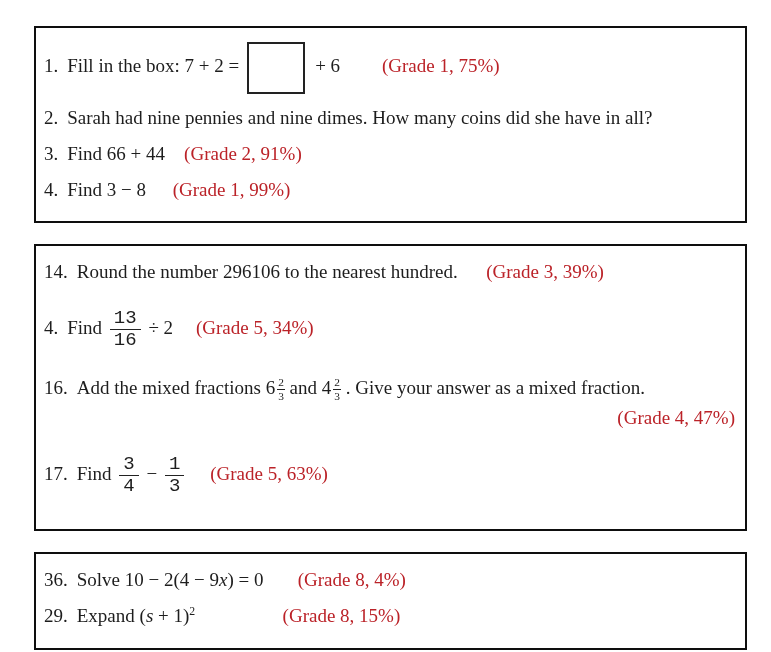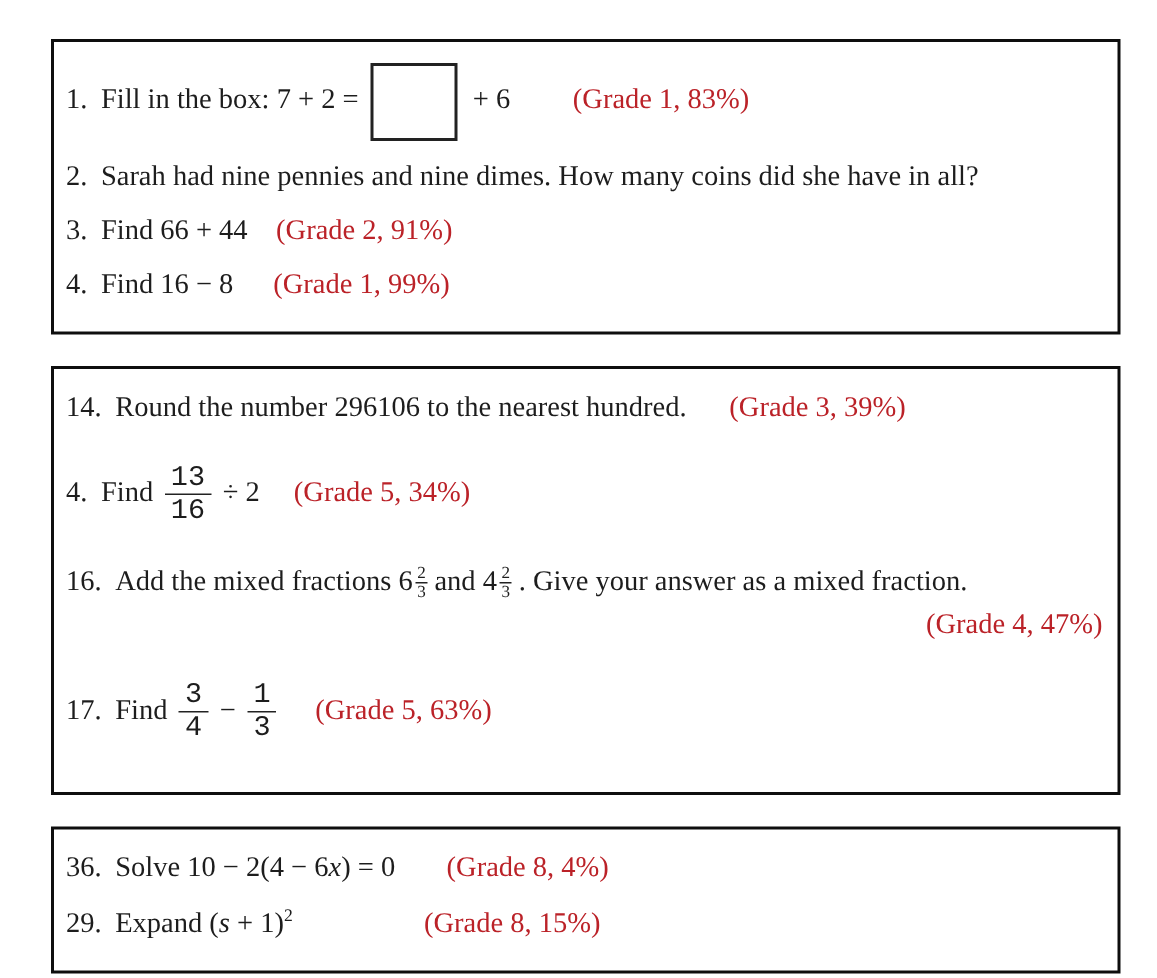--- a/index.html
+++ b/index.html
@@ -63,29 +63,29 @@
   }
   .mixed .snum, .mixed .sden { display: block; padding: 0 1px; }
   .mixed .sden { border-top: 1.2px solid #222; }
   sup.msup { font-size: 0.62em; }
 </style>
 </head>
 <body>
 
 <div class="page">
     <section class="qbox">
-      <div class="q"><span class="qnum">1.</span><span class="qbody"><span class="rm">Fill in the box:  </span><span class="math">7 + 2 =</span><span class="ansbox"></span><span class="math">+ 6</span></span><span class="grade" style="margin-left: 2.2em;">(Grade 1, 83%)</span></div>
+      <div class="q"><span class="qnum">1.</span><span class="qbody"><span class="rm">Fill in the box:  </span><span class="math">7 + 2 =</span><span class="ansbox"></span><span class="math">+ 6</span></span><span class="grade" style="margin-left: 2.2em;">(Grade 1, 75%)</span></div>
       <div class="q"><span class="qnum">2.</span><span class="qbody"><span class="rm">Sarah had nine pennies and nine dimes. How many coins did she have in all?</span></span></div>
       <div class="q"><span class="qnum">3.</span><span class="qbody"><span class="rm">Find </span><span class="math">66 + 44</span></span><span class="grade" style="margin-left: 1em;">(Grade 2, 91%)</span></div>
-      <div class="q"><span class="qnum">4.</span><span class="qbody"><span class="rm">Find </span><span class="math">16 − 8</span></span><span class="grade" style="margin-left: 1.4em;">(Grade 1, 99%)</span></div>
+      <div class="q"><span class="qnum">4.</span><span class="qbody"><span class="rm">Find </span><span class="math">3 − 8</span></span><span class="grade" style="margin-left: 1.4em;">(Grade 1, 99%)</span></div>
     </section>
     <section class="qbox">
       <div class="q"><span class="qnum">14.</span><span class="qbody"><span class="rm">Round the number 296106 to the nearest hundred.</span></span><span class="grade" style="margin-left: 1.5em;">(Grade 3, 39%)</span></div>
       <div class="q"><span class="qnum">4.</span><span class="qbody"><span class="rm">Find </span><span class="frac"><span class="num">13</span><span class="den">16</span></span><span class="math"> ÷ 2</span></span><span class="grade" style="margin-left: 1.2em;">(Grade 5, 34%)</span></div>
       <div class="q"><span class="qnum">16.</span><span class="qbody"><span class="rm">Add the mixed fractions </span><span class="mixed"><span class="whole">6</span><span class="sfrac"><span class="snum">2</span><span class="sden">3</span></span></span><span class="rm"> and </span><span class="mixed"><span class="whole">4</span><span class="sfrac"><span class="snum">2</span><span class="sden">3</span></span></span><span class="rm"> . Give your answer as a mixed fraction.</span></span></div>
       <div class="grade-line below"><span class="grade">(Grade 4, 47%)</span></div>
       <div class="q"><span class="qnum">17.</span><span class="qbody"><span class="rm">Find </span><span class="frac"><span class="num">3</span><span class="den">4</span></span><span class="math"> − </span><span class="frac"><span class="num">1</span><span class="den">3</span></span></span><span class="grade" style="margin-left: 1.2em;">(Grade 5, 63%)</span></div>
     </section>
     <section class="qbox">
-      <div class="q"><span class="qnum">36.</span><span class="qbody"><span class="rm">Solve </span><span class="math">10 − 2(4 − 6</span><span class="mathit">x</span><span class="math">) = 0</span></span><span class="grade" style="margin-left: 1.8em;">(Grade 8, 4%)</span></div>
+      <div class="q"><span class="qnum">36.</span><span class="qbody"><span class="rm">Solve </span><span class="math">10 − 2(4 − 9</span><span class="mathit">x</span><span class="math">) = 0</span></span><span class="grade" style="margin-left: 1.8em;">(Grade 8, 4%)</span></div>
       <div class="q"><span class="qnum">29.</span><span class="qbody"><span class="rm">Expand </span><span class="math">(</span><span class="mathit">s</span><span class="math"> + 1)</span><sup class="msup">2</sup></span><span class="grade" style="margin-left: 4.6em;">(Grade 8, 15%)</span></div>
     </section>
   </div>
 
 </body></html>

